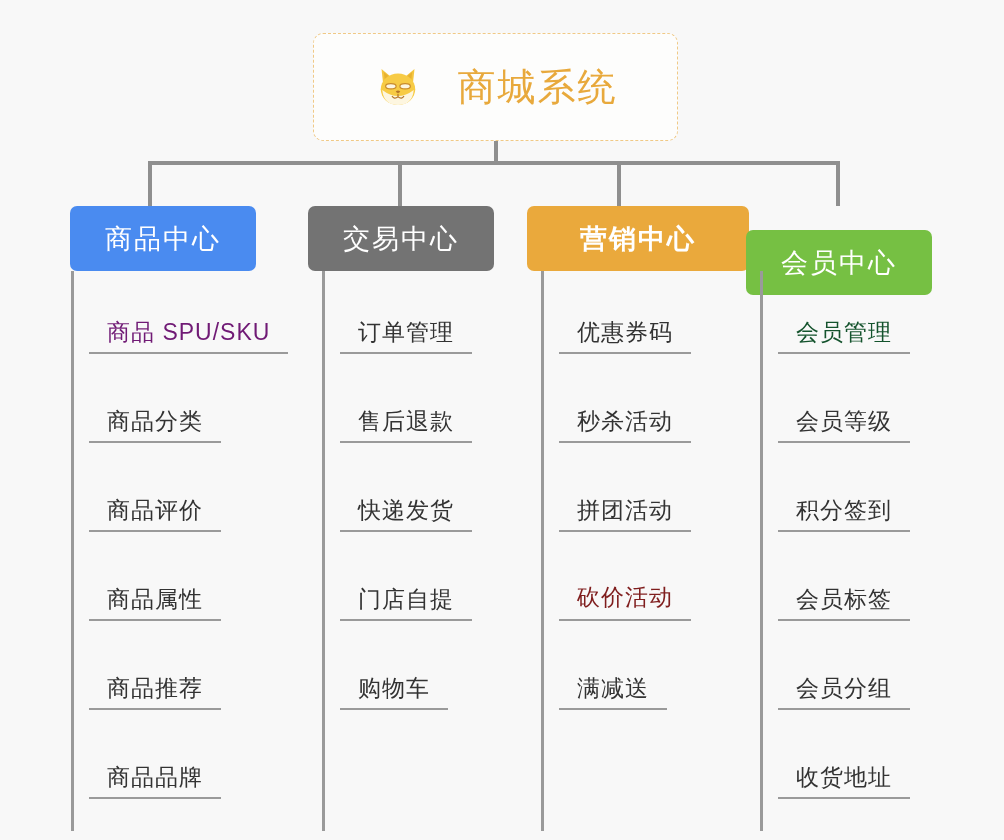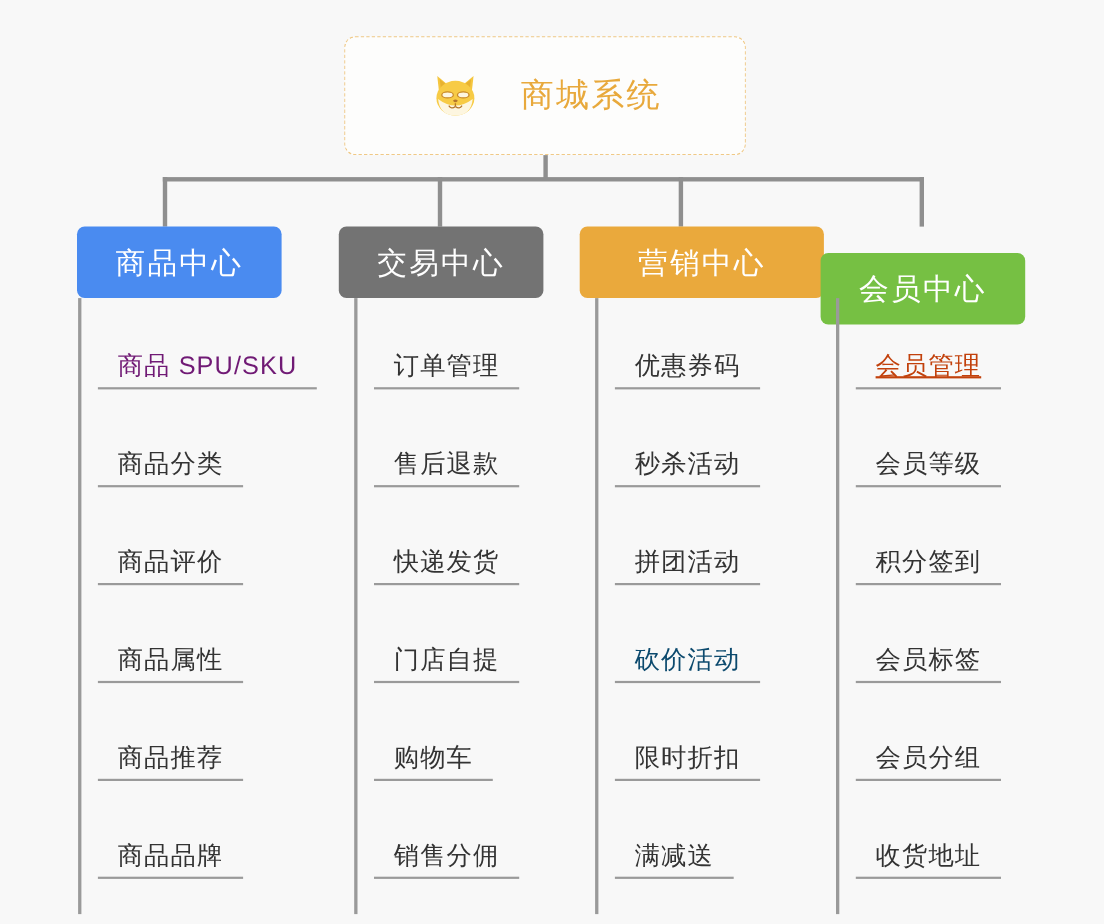--- a/index.html
+++ b/index.html
@@ -31,21 +31,21 @@
     box-sizing: border-box;
     background: #fdfdfc;
     border: 1px dashed #f0c986;
     border-radius: 10px;
     display: flex;
     align-items: center;
     justify-content: center;
     gap: 14px;
   }
   .root-title {
-    font-size: 30px;
+    font-size: 38px;
     line-height: 1;
     color: #e8a93c;
     letter-spacing: 2px;
     white-space: nowrap;
     margin-left: 22px;
   }
   .shiba-icon {
     width: 48px;
     height: 48px;
     flex: 0 0 48px;
@@ -159,21 +159,21 @@
   <div class="conn conn-drop" style="left: 398px; background: rgb(143, 143, 143);"></div>
   <div class="conn conn-drop" style="left: 617px; background: rgb(143, 143, 143);"></div>
   <div class="conn conn-drop" style="left: 836px; background: rgb(143, 143, 143);"></div>
 
   <div class="cat-box" style="left: 70px; width: 186px; background: rgb(74, 139, 240);">
       <span>商品中心</span>
     </div>
   <div class="cat-box" style="left: 308px; width: 186px; background: #737373;">
       <span>交易中心</span>
     </div>
-  <div class="cat-box" style="left: 527px; width: 222px; background: rgb(234, 169, 60);">
+  <div class="cat-box" style="left: 527px; width: 222px; background: rgb(234, 169, 60); font-weight: bold;">
       <span>营销中心</span>
     </div>
   <div class="cat-box" style="left: 746px; width: 186px; background: rgb(118, 192, 67); margin-top: 24px;">
       <span>会员中心</span>
     </div>
 
   <div class="leaf-col" style="left:71px">
     <div class="leaf-spine" style="background: rgb(154, 154, 154);"></div>
     <div class="leaf-item">
         <span class="leaf-label" style="border-bottom-color: rgb(154, 154, 154); color: #701a75;">商品 SPU/SKU</span>
@@ -205,51 +205,45 @@
       </div>
     <div class="leaf-item">
         <span class="leaf-label" style="border-bottom-color: rgb(154, 154, 154); color: rgb(51, 51, 51);">快递发货</span>
       </div>
     <div class="leaf-item">
         <span class="leaf-label" style="border-bottom-color: rgb(154, 154, 154); color: rgb(51, 51, 51);">门店自提</span>
       </div>
     <div class="leaf-item">
         <span class="leaf-label" style="border-bottom-color: rgb(154, 154, 154); color: rgb(51, 51, 51);">购物车</span>
       </div>
-    <div class="leaf-item">
-        <span class="leaf-label" style="border-bottom-color: rgb(154, 154, 154); color: rgb(51, 51, 51);">销售分佣</span>
-      </div>
   </div>
 
   <div class="leaf-col" style="left:541px">
     <div class="leaf-spine" style="background: rgb(154, 154, 154);"></div>
     <div class="leaf-item">
         <span class="leaf-label" style="border-bottom-color: rgb(154, 154, 154); color: rgb(51, 51, 51);">优惠券码</span>
       </div>
     <div class="leaf-item">
         <span class="leaf-label" style="border-bottom-color: rgb(154, 154, 154); color: rgb(51, 51, 51);">秒杀活动</span>
       </div>
     <div class="leaf-item">
         <span class="leaf-label" style="border-bottom-color: rgb(154, 154, 154); color: rgb(51, 51, 51);">拼团活动</span>
       </div>
     <div class="leaf-item">
-        <span class="leaf-label" style="border-bottom-color: rgb(154, 154, 154); color: #0c4a6e;">砍价活动</span>
-      </div>
-    <div class="leaf-item">
-        <span class="leaf-label" style="border-bottom-color: rgb(154, 154, 154); color: rgb(51, 51, 51);">限时折扣</span>
+        <span class="leaf-label" style="border-bottom-color: rgb(154, 154, 154); color: #7f1d1d; font-family: Liberation Mono, monospace;">砍价活动</span>
       </div>
     <div class="leaf-item">
         <span class="leaf-label" style="border-bottom-color: rgb(154, 154, 154); color: rgb(51, 51, 51);">满减送</span>
       </div>
   </div>
 
   <div class="leaf-col" style="left:760px">
     <div class="leaf-spine" style="background: rgb(154, 154, 154);"></div>
     <div class="leaf-item">
-        <span class="leaf-label" style="border-bottom-color: rgb(154, 154, 154); color: #c2410c; text-decoration: underline;">会员管理</span>
+        <span class="leaf-label" style="border-bottom-color: rgb(154, 154, 154); color: #14532d;">会员管理</span>
       </div>
     <div class="leaf-item">
         <span class="leaf-label" style="border-bottom-color: rgb(154, 154, 154); color: rgb(51, 51, 51);">会员等级</span>
       </div>
     <div class="leaf-item">
         <span class="leaf-label" style="border-bottom-color: rgb(154, 154, 154); color: rgb(51, 51, 51);">积分签到</span>
       </div>
     <div class="leaf-item">
         <span class="leaf-label" style="border-bottom-color: rgb(154, 154, 154); color: rgb(51, 51, 51);">会员标签</span>
       </div>

